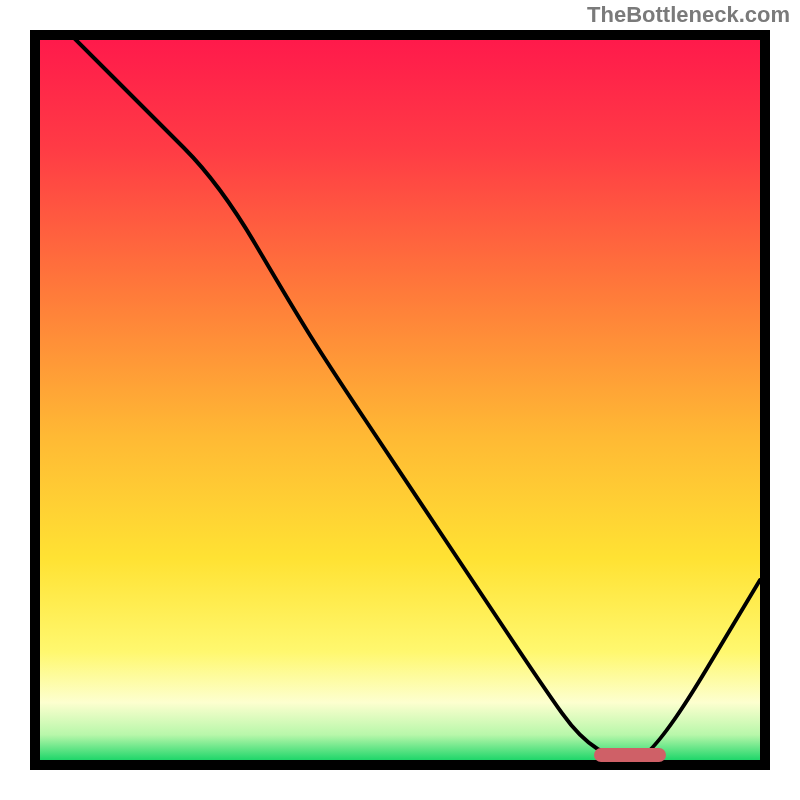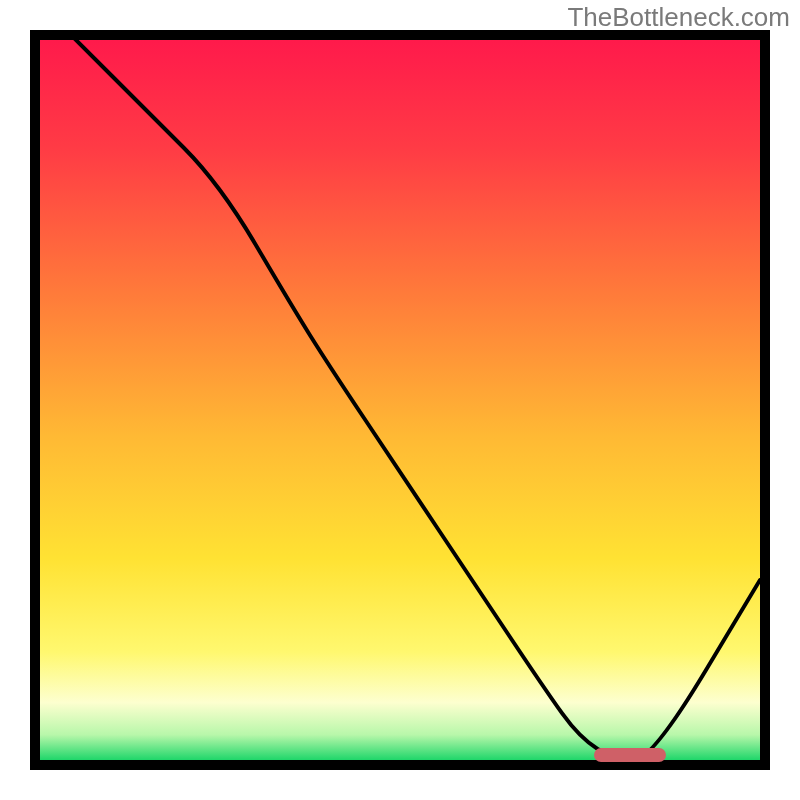--- a/index.html
+++ b/index.html
@@ -13,22 +13,22 @@
   .container {
     position: relative;
     width: 800px;
     height: 800px;
   }
   .watermark {
     position: absolute;
     top: 2px;
     right: 10px;
     color: #7a7a7a;
-    font-size: 26px;
-    font-weight: 400;
+    font-size: 22px;
+    font-weight: 700;
     z-index: 10;
     user-select: none;
   }
   .frame {
     position: absolute;
     left: 30px;
     top: 30px;
     width: 740px;
     height: 740px;
     border: 10px solid #000;

